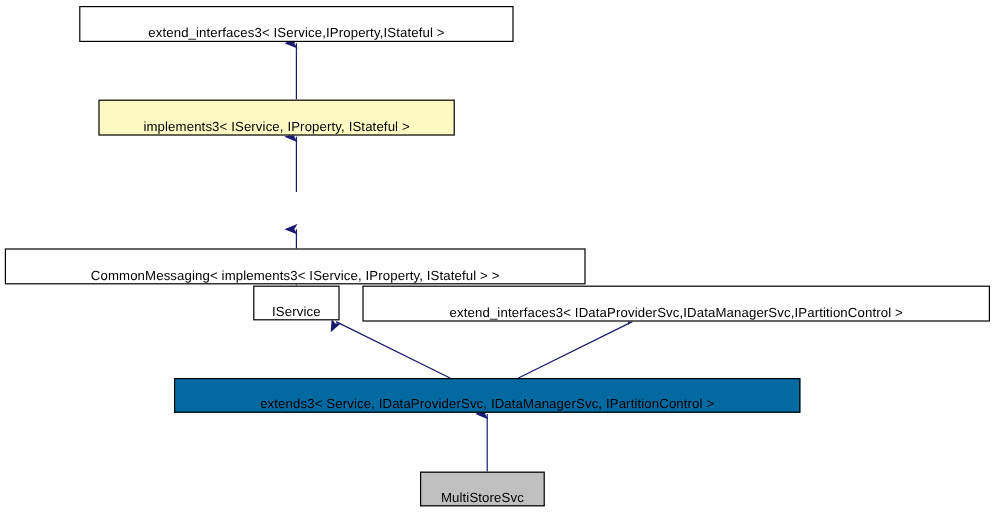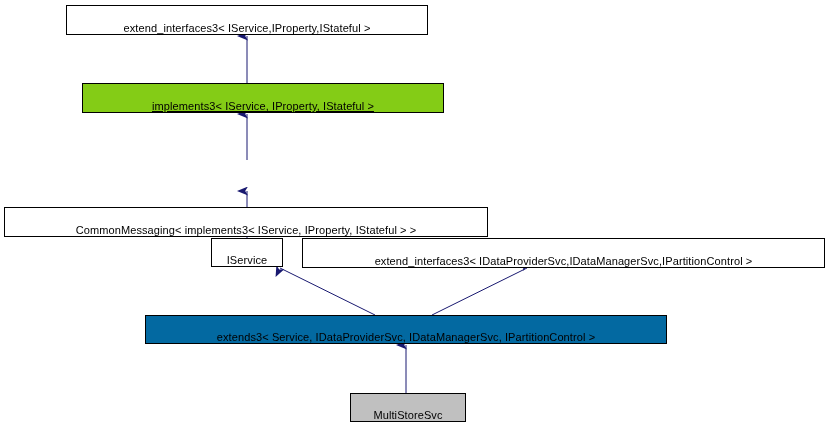--- a/index.html
+++ b/index.html
@@ -64,33 +64,33 @@
         <line x1="375" y1="315" x2="280" y2="268" stroke="#191970" stroke-width="1" marker-end="url(#arrowhead)"></line>
         <line x1="432" y1="315" x2="527" y2="268" stroke="#191970" stroke-width="1" marker-end="url(#arrowhead)"></line>
         <line x1="406" y1="393" x2="406" y2="345" stroke="#191970" stroke-width="1" marker-end="url(#arrowhead)"></line>
       </g>
   </svg>
 
   <div id="node-layer">
       <div class="node" style="left: 66px; top: 5px; width: 362px; height: 30px; background: rgb(255, 255, 255); border-color: rgb(0, 0, 0);">
         <span class="node-label">extend_interfaces3&lt; IService,IProperty,IStateful &gt;</span>
       </div>
-      <div class="node" style="left: 82px; top: 83px; width: 362px; height: 30px; background: #84cc16; border-color: rgb(0, 0, 0); text-decoration: underline;">
+      <div class="node" style="left: 82px; top: 83px; width: 297px; height: 30px; background: #fef9c3; border-color: rgb(0, 0, 0);">
         <span class="node-label">implements3&lt; IService, IProperty, IStateful &gt;</span>
       </div>
       <div class="node" style="left: 4px; top: 160px; width: 484px; height: 30px; background: rgb(255, 255, 255); border-color: rgb(0, 0, 0); margin-top: 47px;">
         <span class="node-label">CommonMessaging&lt; implements3&lt; IService, IProperty, IStateful &gt; &gt;</span>
       </div>
       <div class="node" style="left: 211px; top: 238px; width: 72px; height: 29px; background: rgb(255, 255, 255); border-color: rgb(0, 0, 0);">
         <span class="node-label">IService</span>
       </div>
       <div class="node" style="left: 302px; top: 238px; width: 523px; height: 30px; background: rgb(255, 255, 255); border-color: rgb(0, 0, 0);">
         <span class="node-label">extend_interfaces3&lt; IDataProviderSvc,IDataManagerSvc,IPartitionControl &gt;</span>
       </div>
       <div class="node" style="left: 145px; top: 315px; width: 522px; height: 29px; background: #0369a1; border-color: rgb(0, 0, 0);">
         <span class="node-label">extends3&lt; Service, IDataProviderSvc, IDataManagerSvc, IPartitionControl &gt;</span>
       </div>
-      <div class="node highlight" style="left: 350px; top: 393px; width: 116px; height: 29px; background: rgb(192, 192, 192); border-color: rgb(0, 0, 0);">
+      <div class="node highlight" style="left: 350px; top: 393px; width: 104px; height: 29px; background: rgb(192, 192, 192); border-color: rgb(0, 0, 0);">
         <span class="node-label">MultiStoreSvc</span>
       </div>
     </div>
 
 </div>
 
 </body></html>

